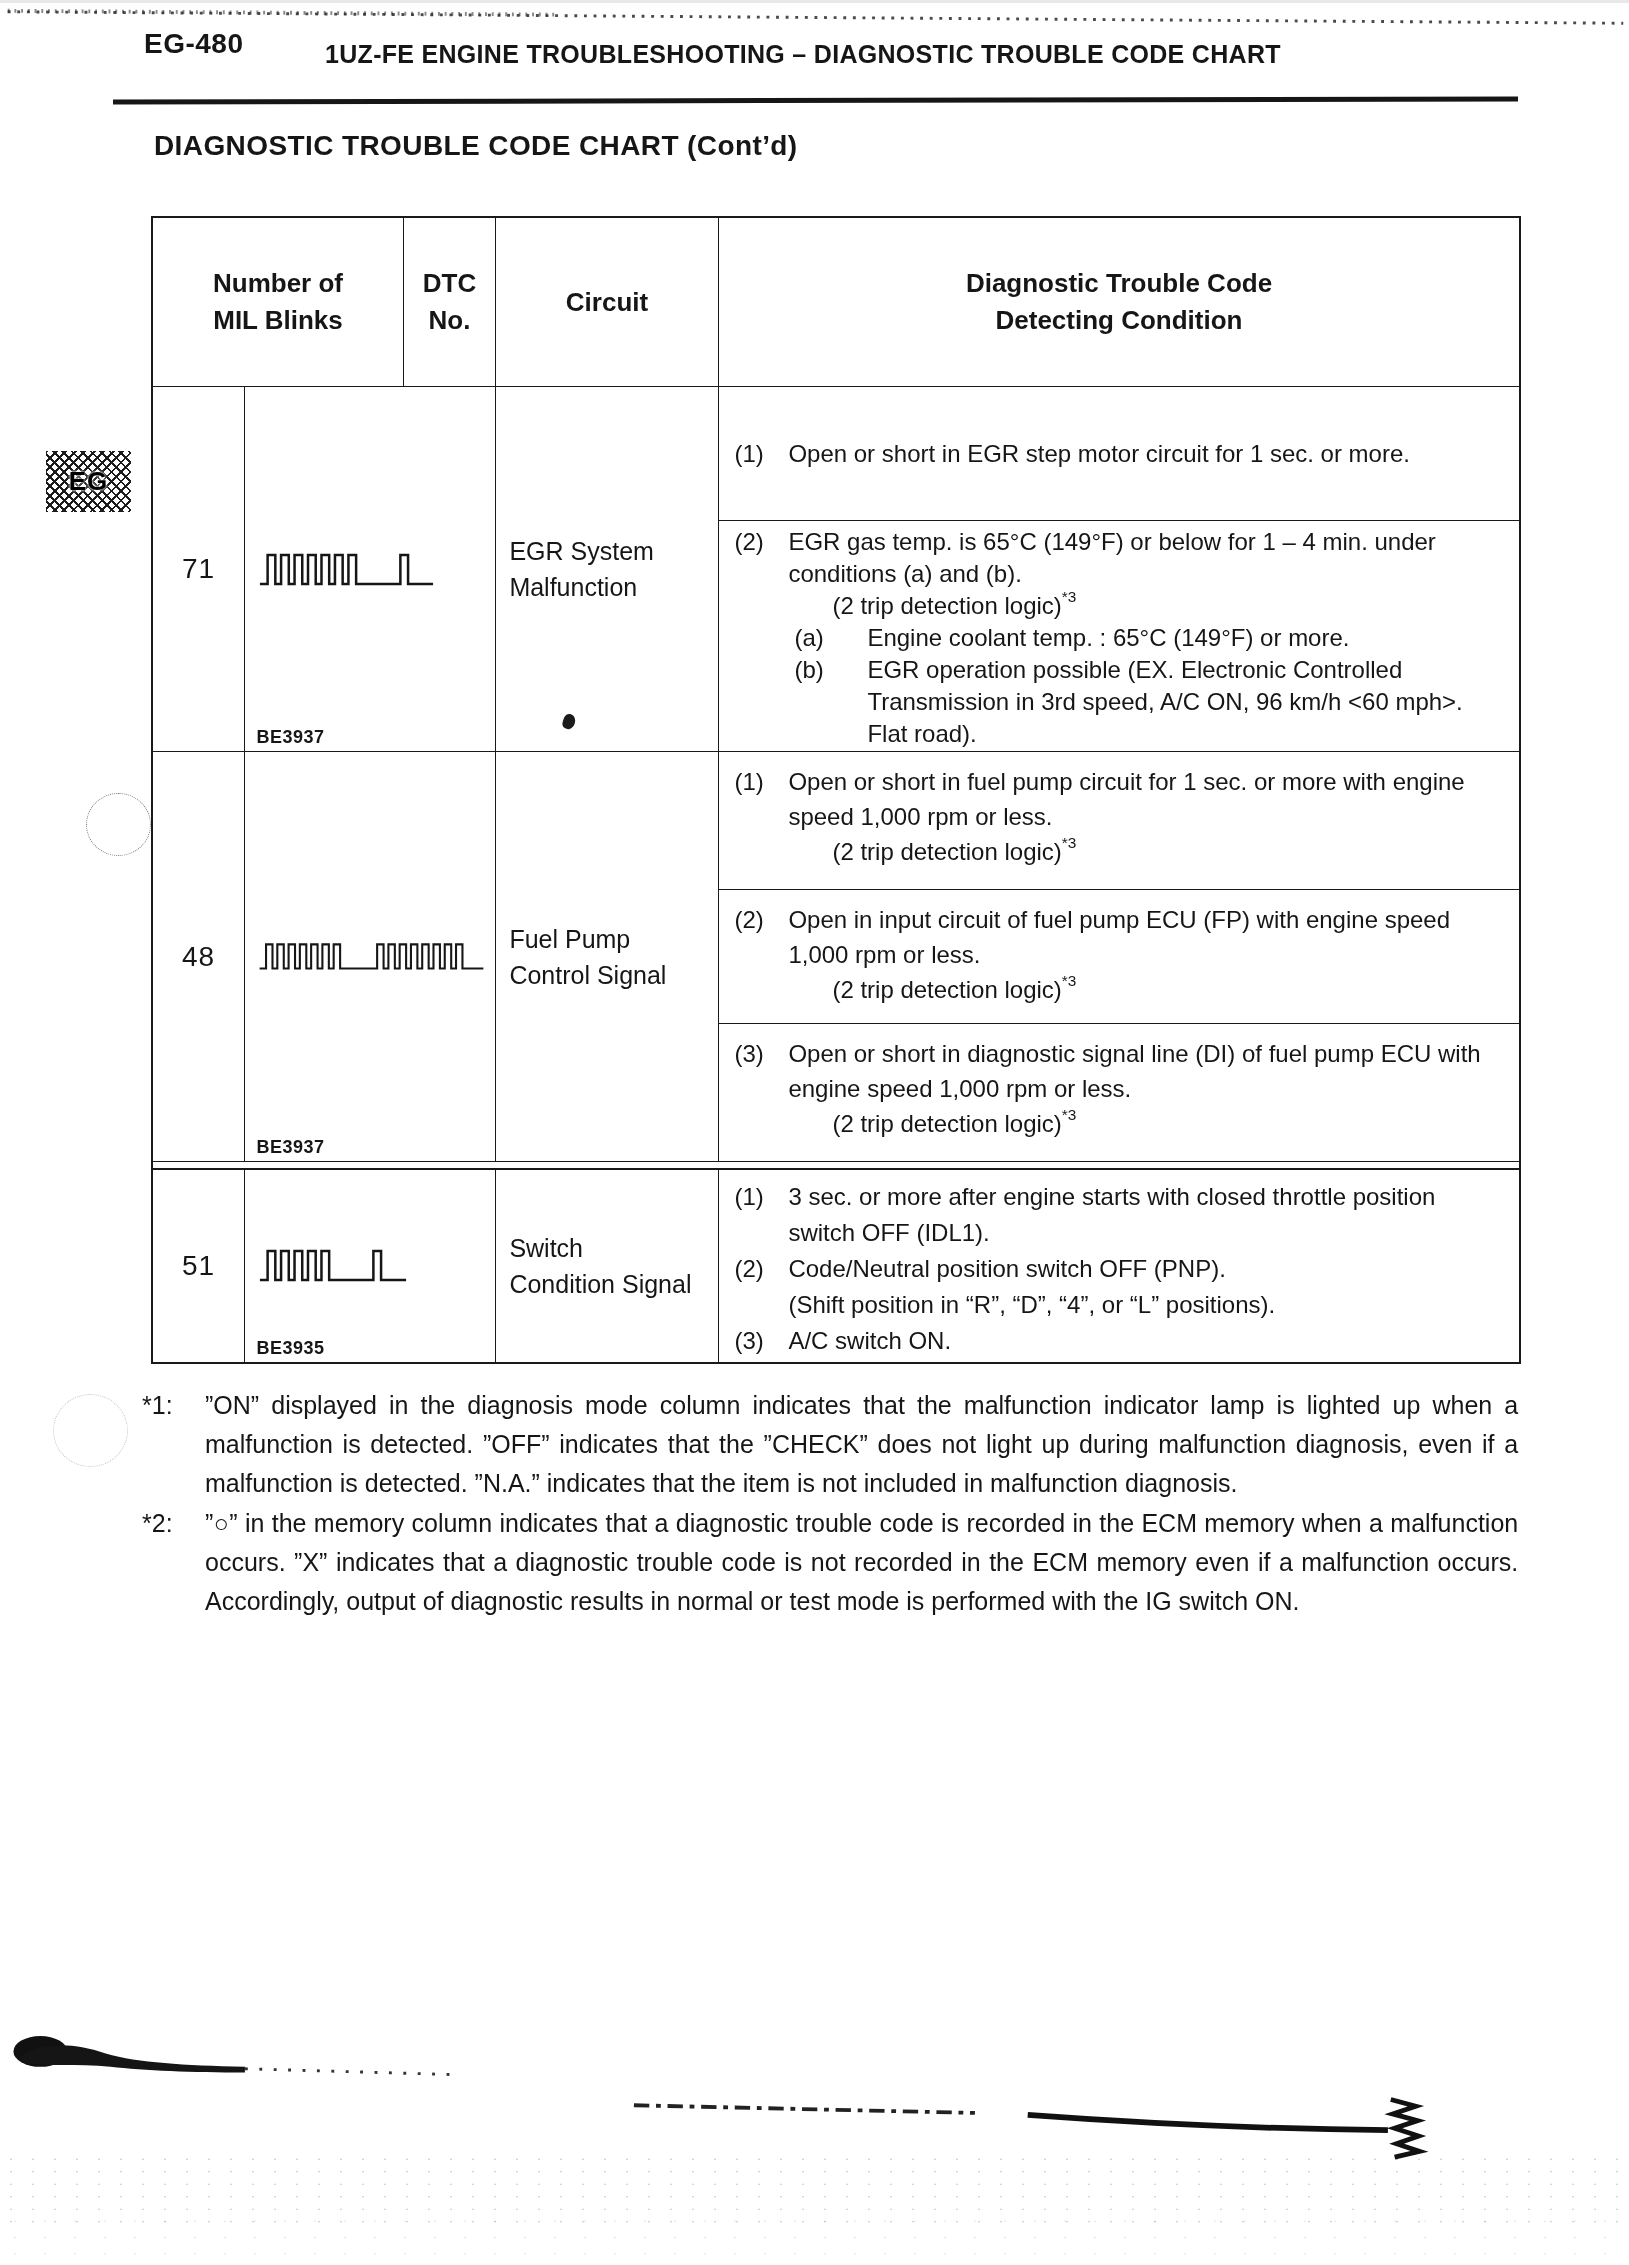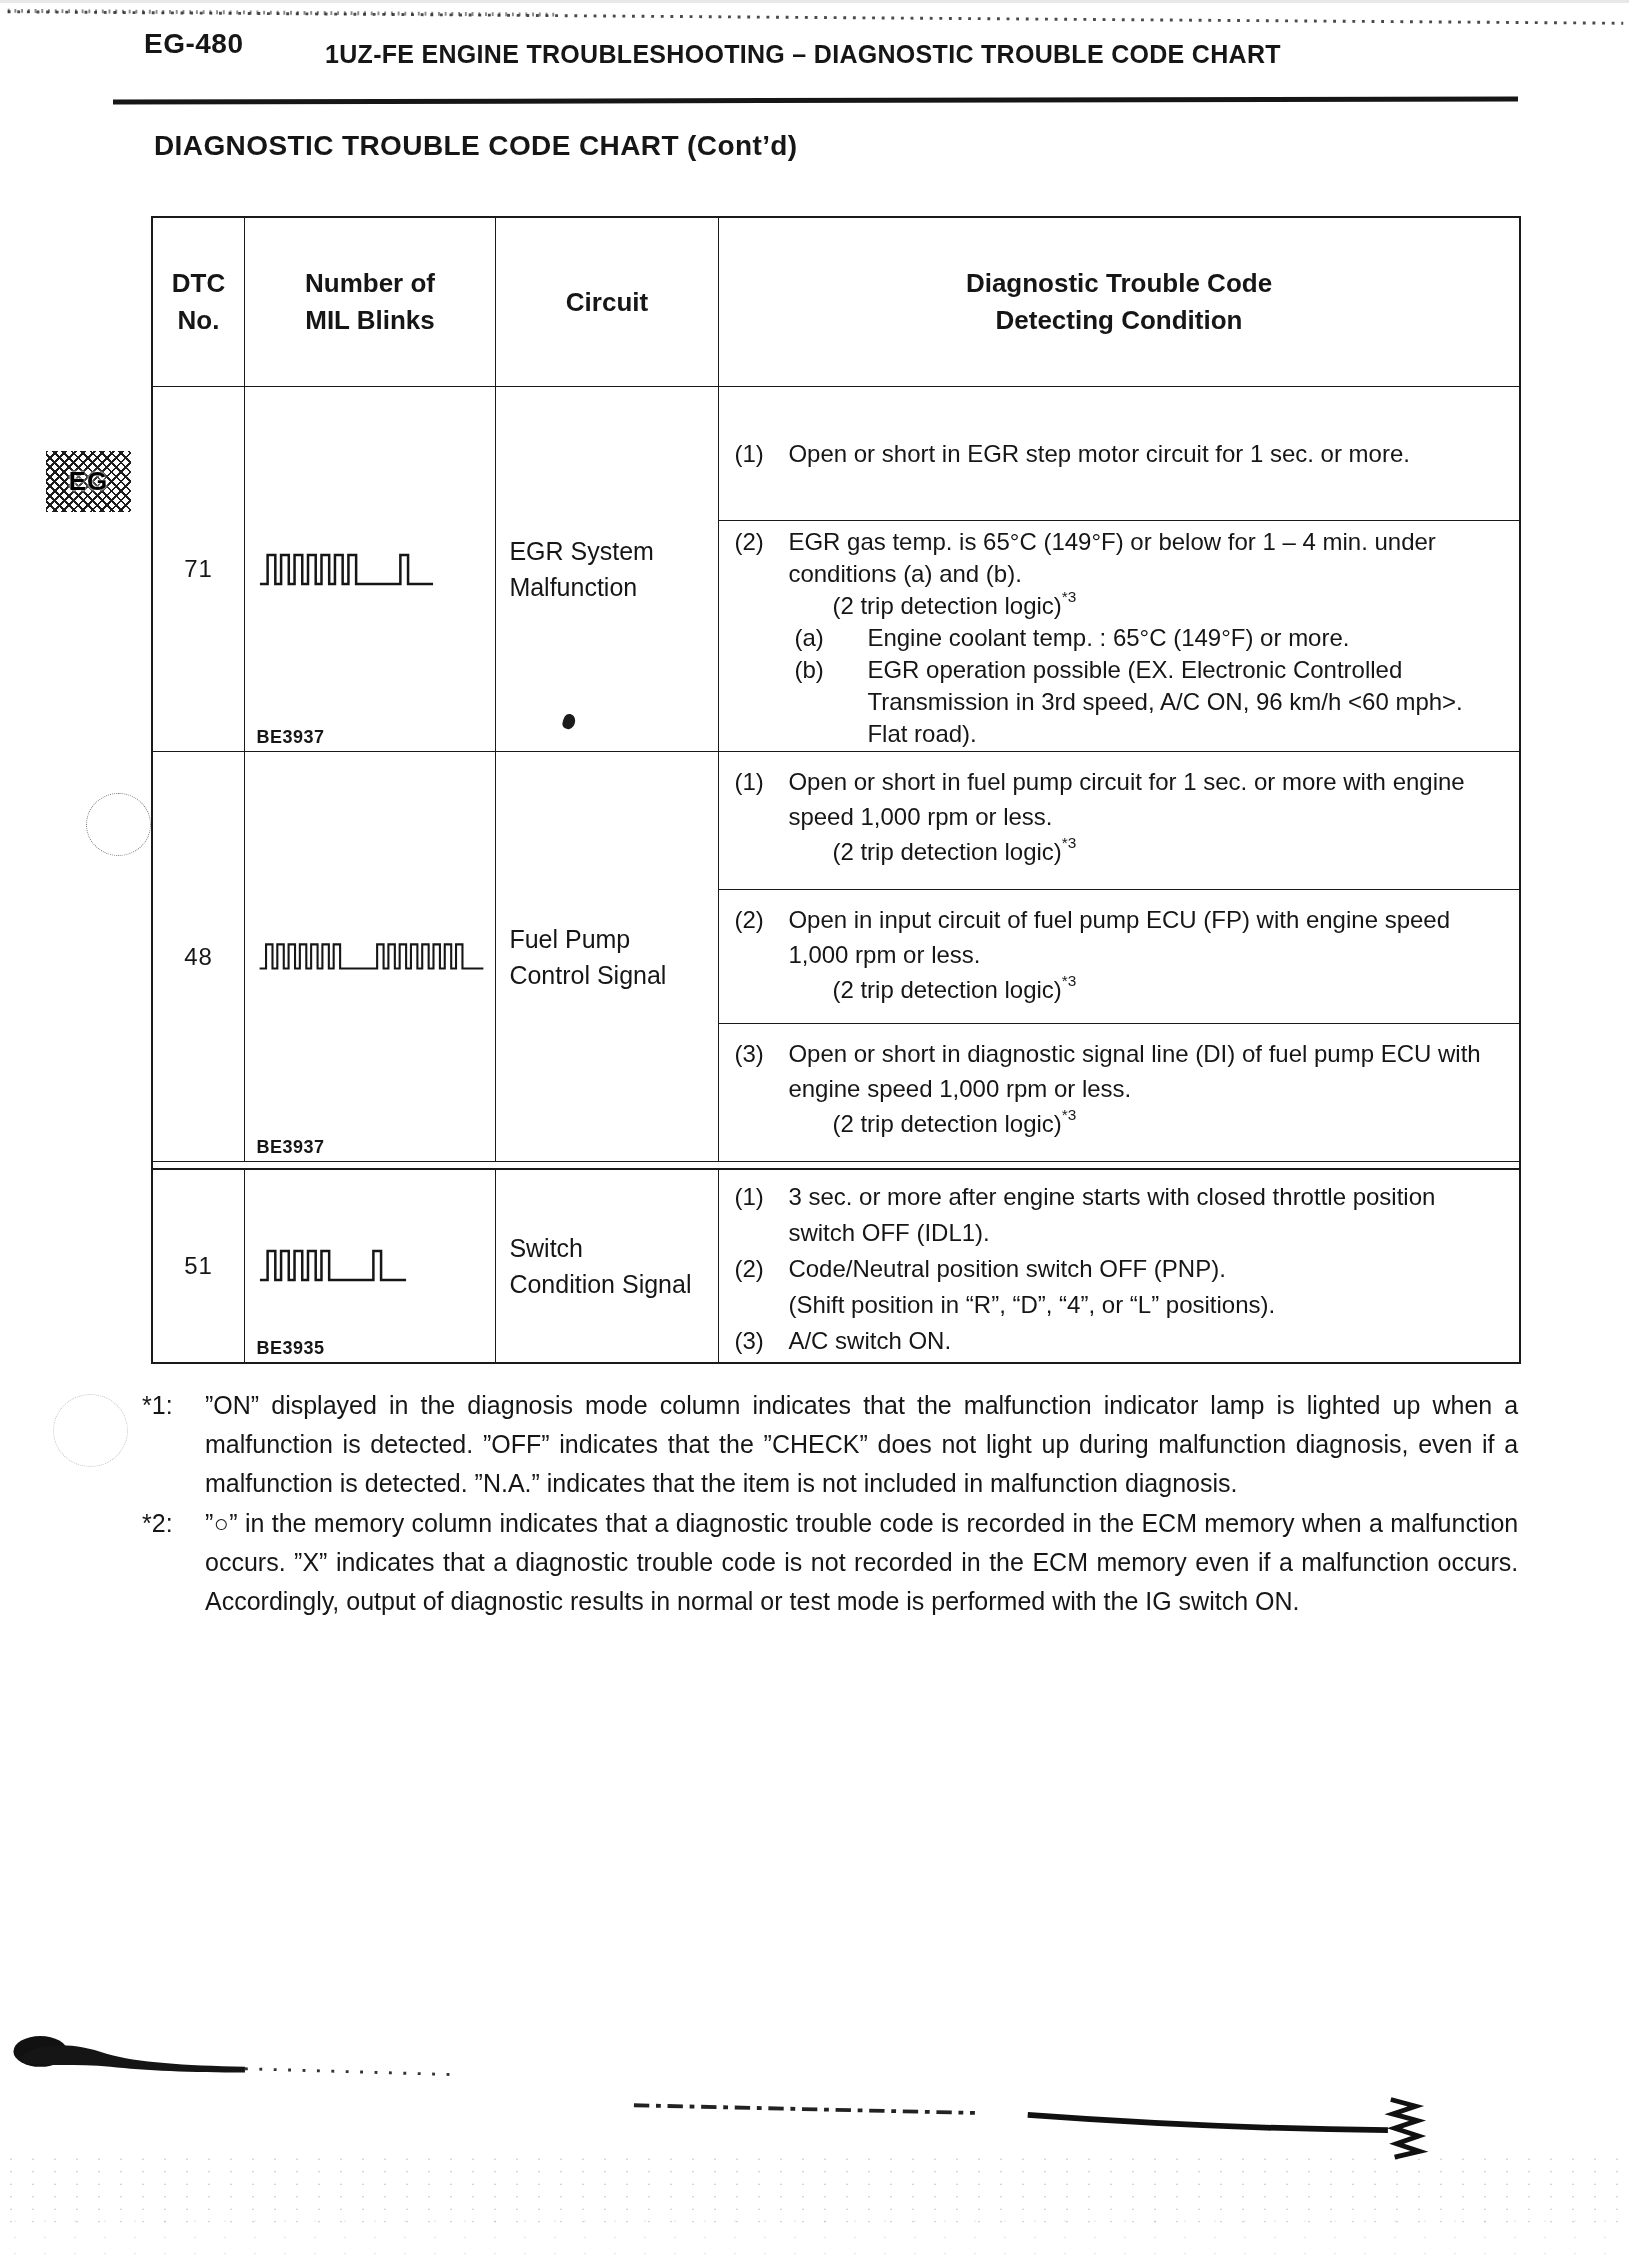--- a/index.html
+++ b/index.html
@@ -26,21 +26,21 @@
   .hrow{height:169px;}
   .hcell{display:flex;align-items:center;justify-content:center;text-align:center;
          font-weight:bold;font-size:26px;line-height:37px;}
   .hc1 span{max-width:67px;display:inline-block;}
   .hc2 span{max-width:154px;display:inline-block;}
   .hc4 span{max-width:355px;display:inline-block;}
   .r71{height:365px;}
   .r78{height:410px;}
   .r51{height:192px;}
   .sep{height:7.7px;border-bottom:2.9px solid #1a1a1a;}
-  .dtc-cell{display:flex;align-items:center;justify-content:center;font-size:24px;letter-spacing:1px;text-align:right;}
+  .dtc-cell{display:flex;align-items:center;justify-content:center;font-size:28px;letter-spacing:1px;text-align:right;}
   .blink-cell{display:flex;align-items:center;padding-left:12.5px;}
   .wave{max-width:227px;height:auto;display:block;}
   .figcode{position:absolute;left:11.5px;bottom:2.9px;font-size:18px;font-weight:bold;letter-spacing:0.5px;}
   .circuit-cell{display:flex;align-items:center;padding-left:13.4px;font-size:25px;line-height:36px;}
   .circuit-cell span{max-width:183px;display:inline-block;}
   .cond-col{display:flex;flex-direction:column;height:100%;}
   .sub-cell{box-sizing:border-box;border-bottom:1.9px solid #1a1a1a;padding:11.5px 19px 0 15.4px;
             font-size:24px;line-height:35px;}
   .sub-cell.sc-last{border-bottom:none;flex:1;}
   .sub-cell.vcenter{display:flex;align-items:center;padding-top:0;}
@@ -96,25 +96,25 @@
 
   <div class="section-title">DIAGNOSTIC TROUBLE CODE CHART (Cont’d)</div>
 
   <div class="eg-tab">
     <span>EG</span>
   </div>
 
   <div class="tbl">
 
     <div class="trow hrow">
+      <div class="cell c2 hcell hc2">
+          <span>Number of MIL Blinks</span>
+        </div>
       <div class="cell c1 hcell hc1">
           <span>DTC No.</span>
-        </div>
-      <div class="cell c2 hcell hc2">
-          <span>Number of MIL Blinks</span>
         </div>
       <div class="cell c3 hcell">
           <span>Circuit</span>
         </div>
       <div class="cell c4 c-last hcell hc4">
           <span>Diagnostic Trouble Code Detecting Condition</span>
         </div>
     </div>
 
     <div class="trow r71">

